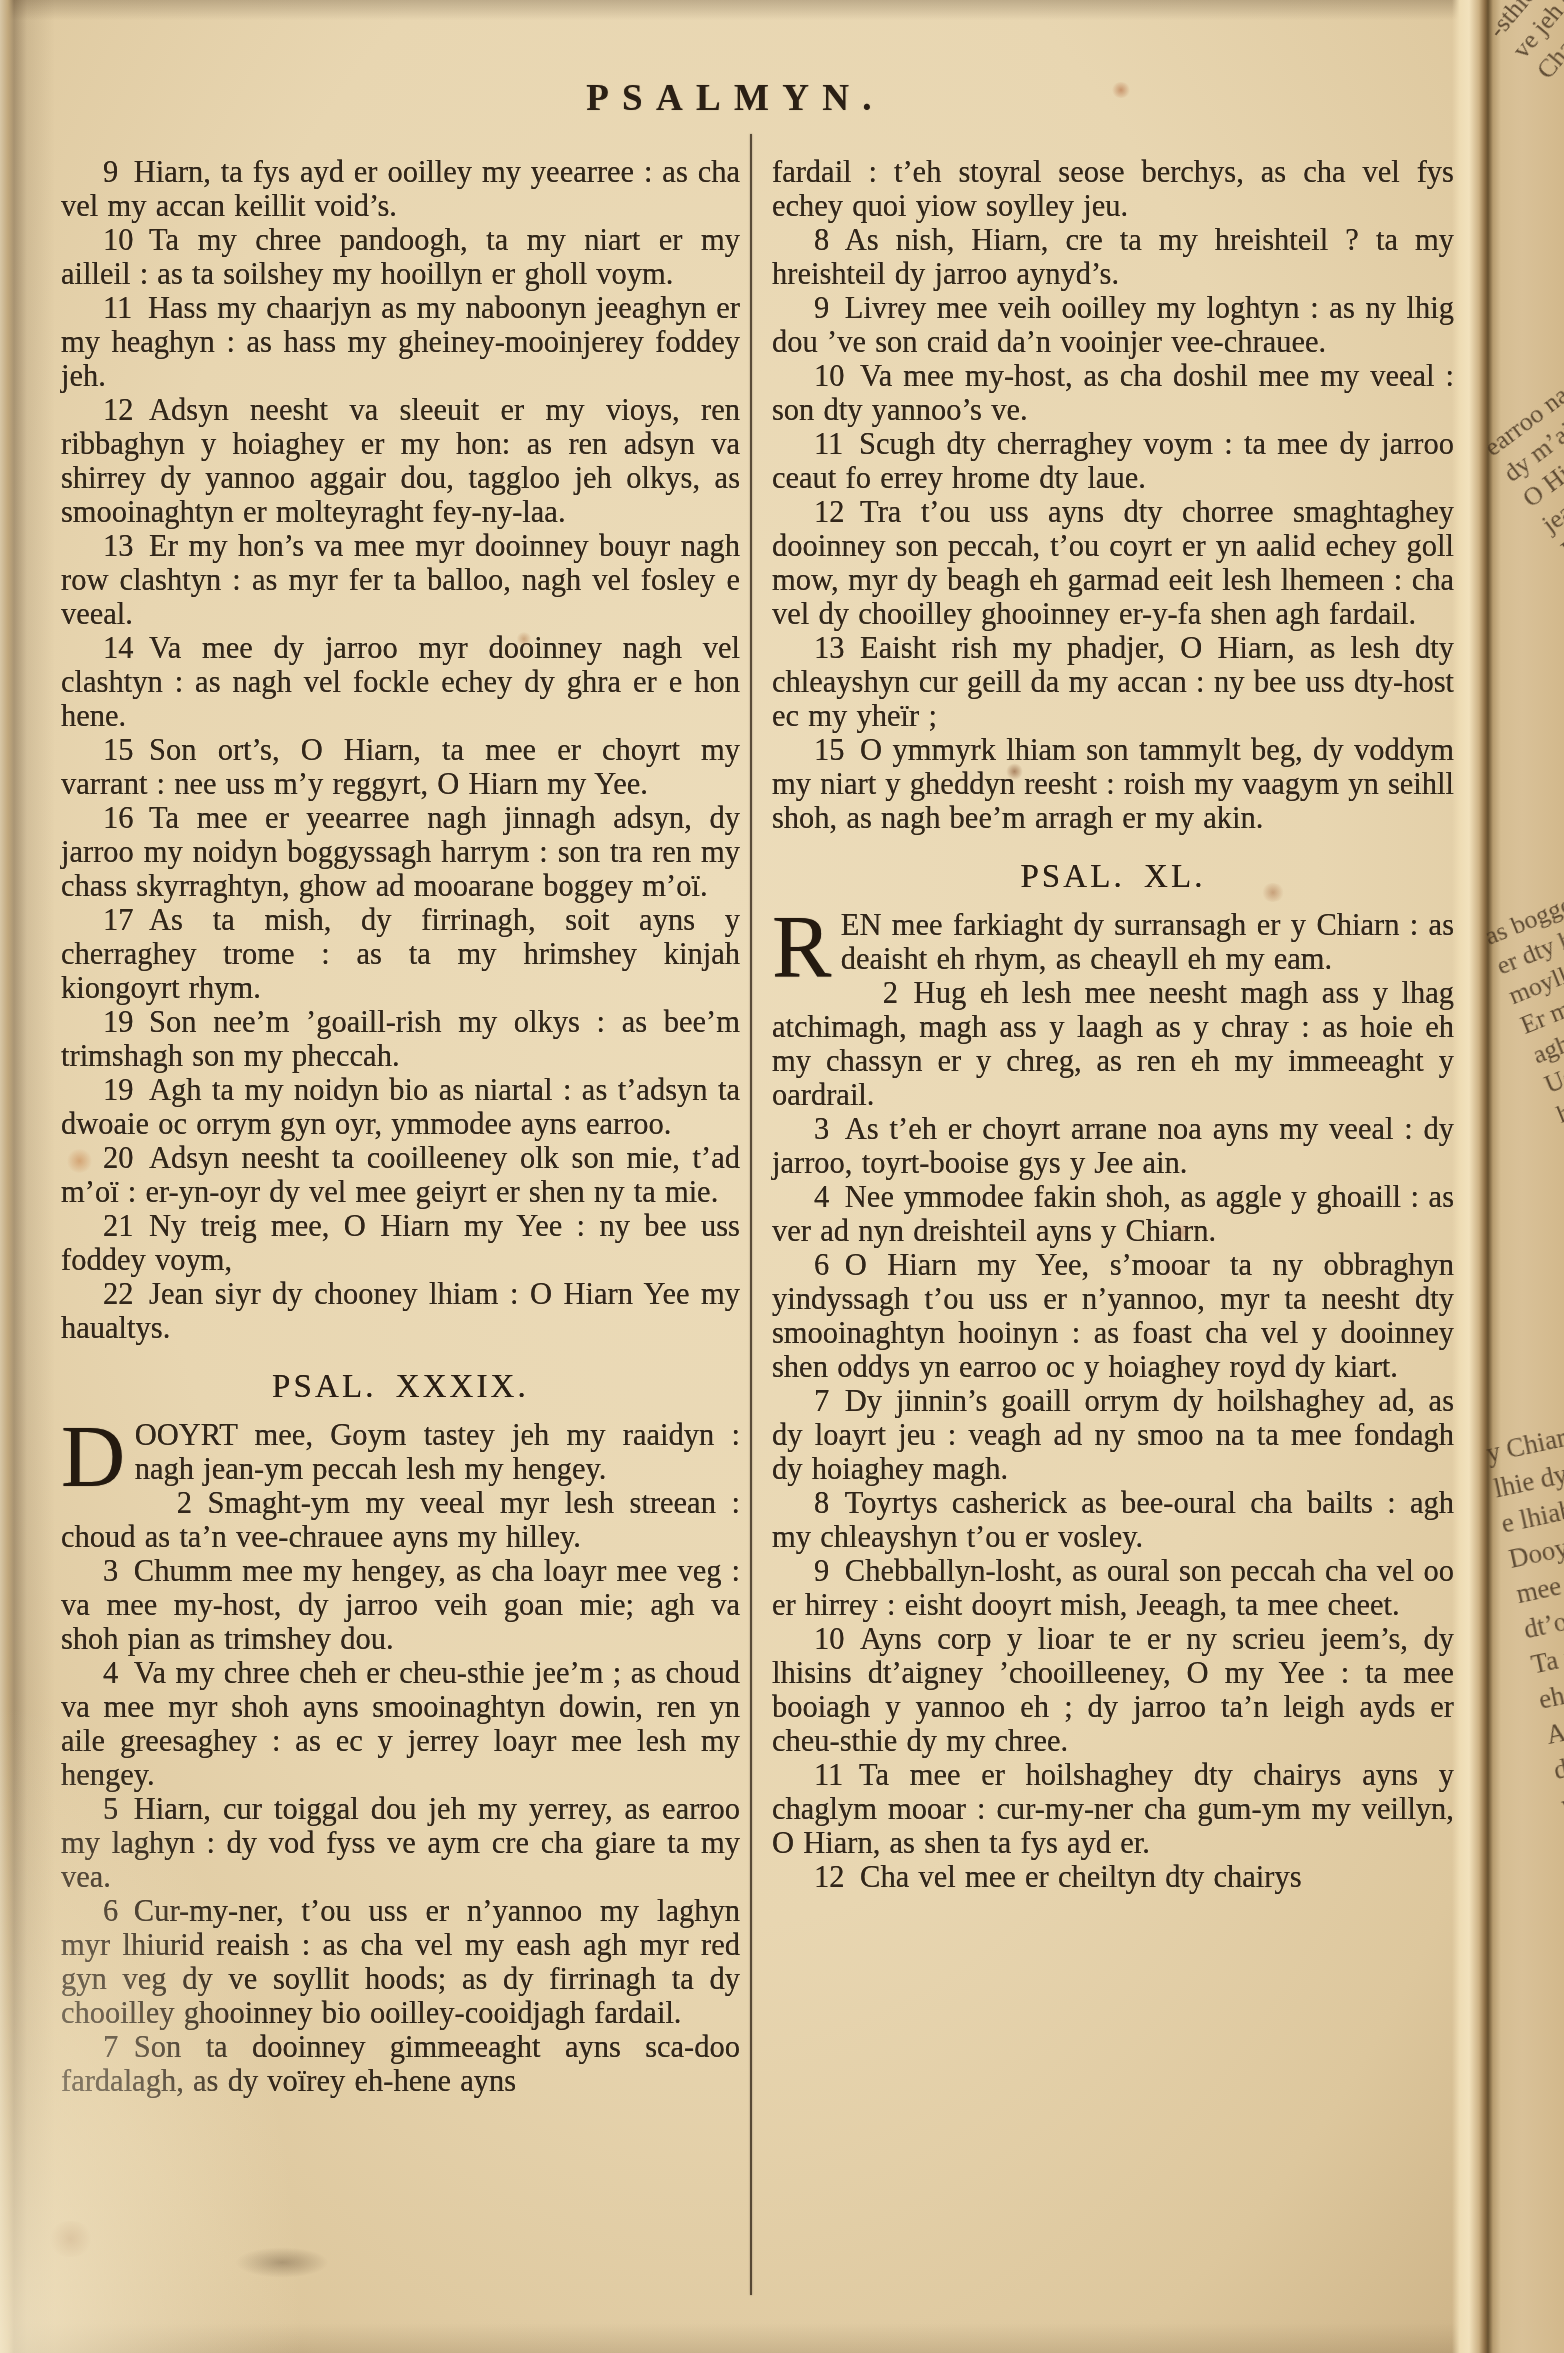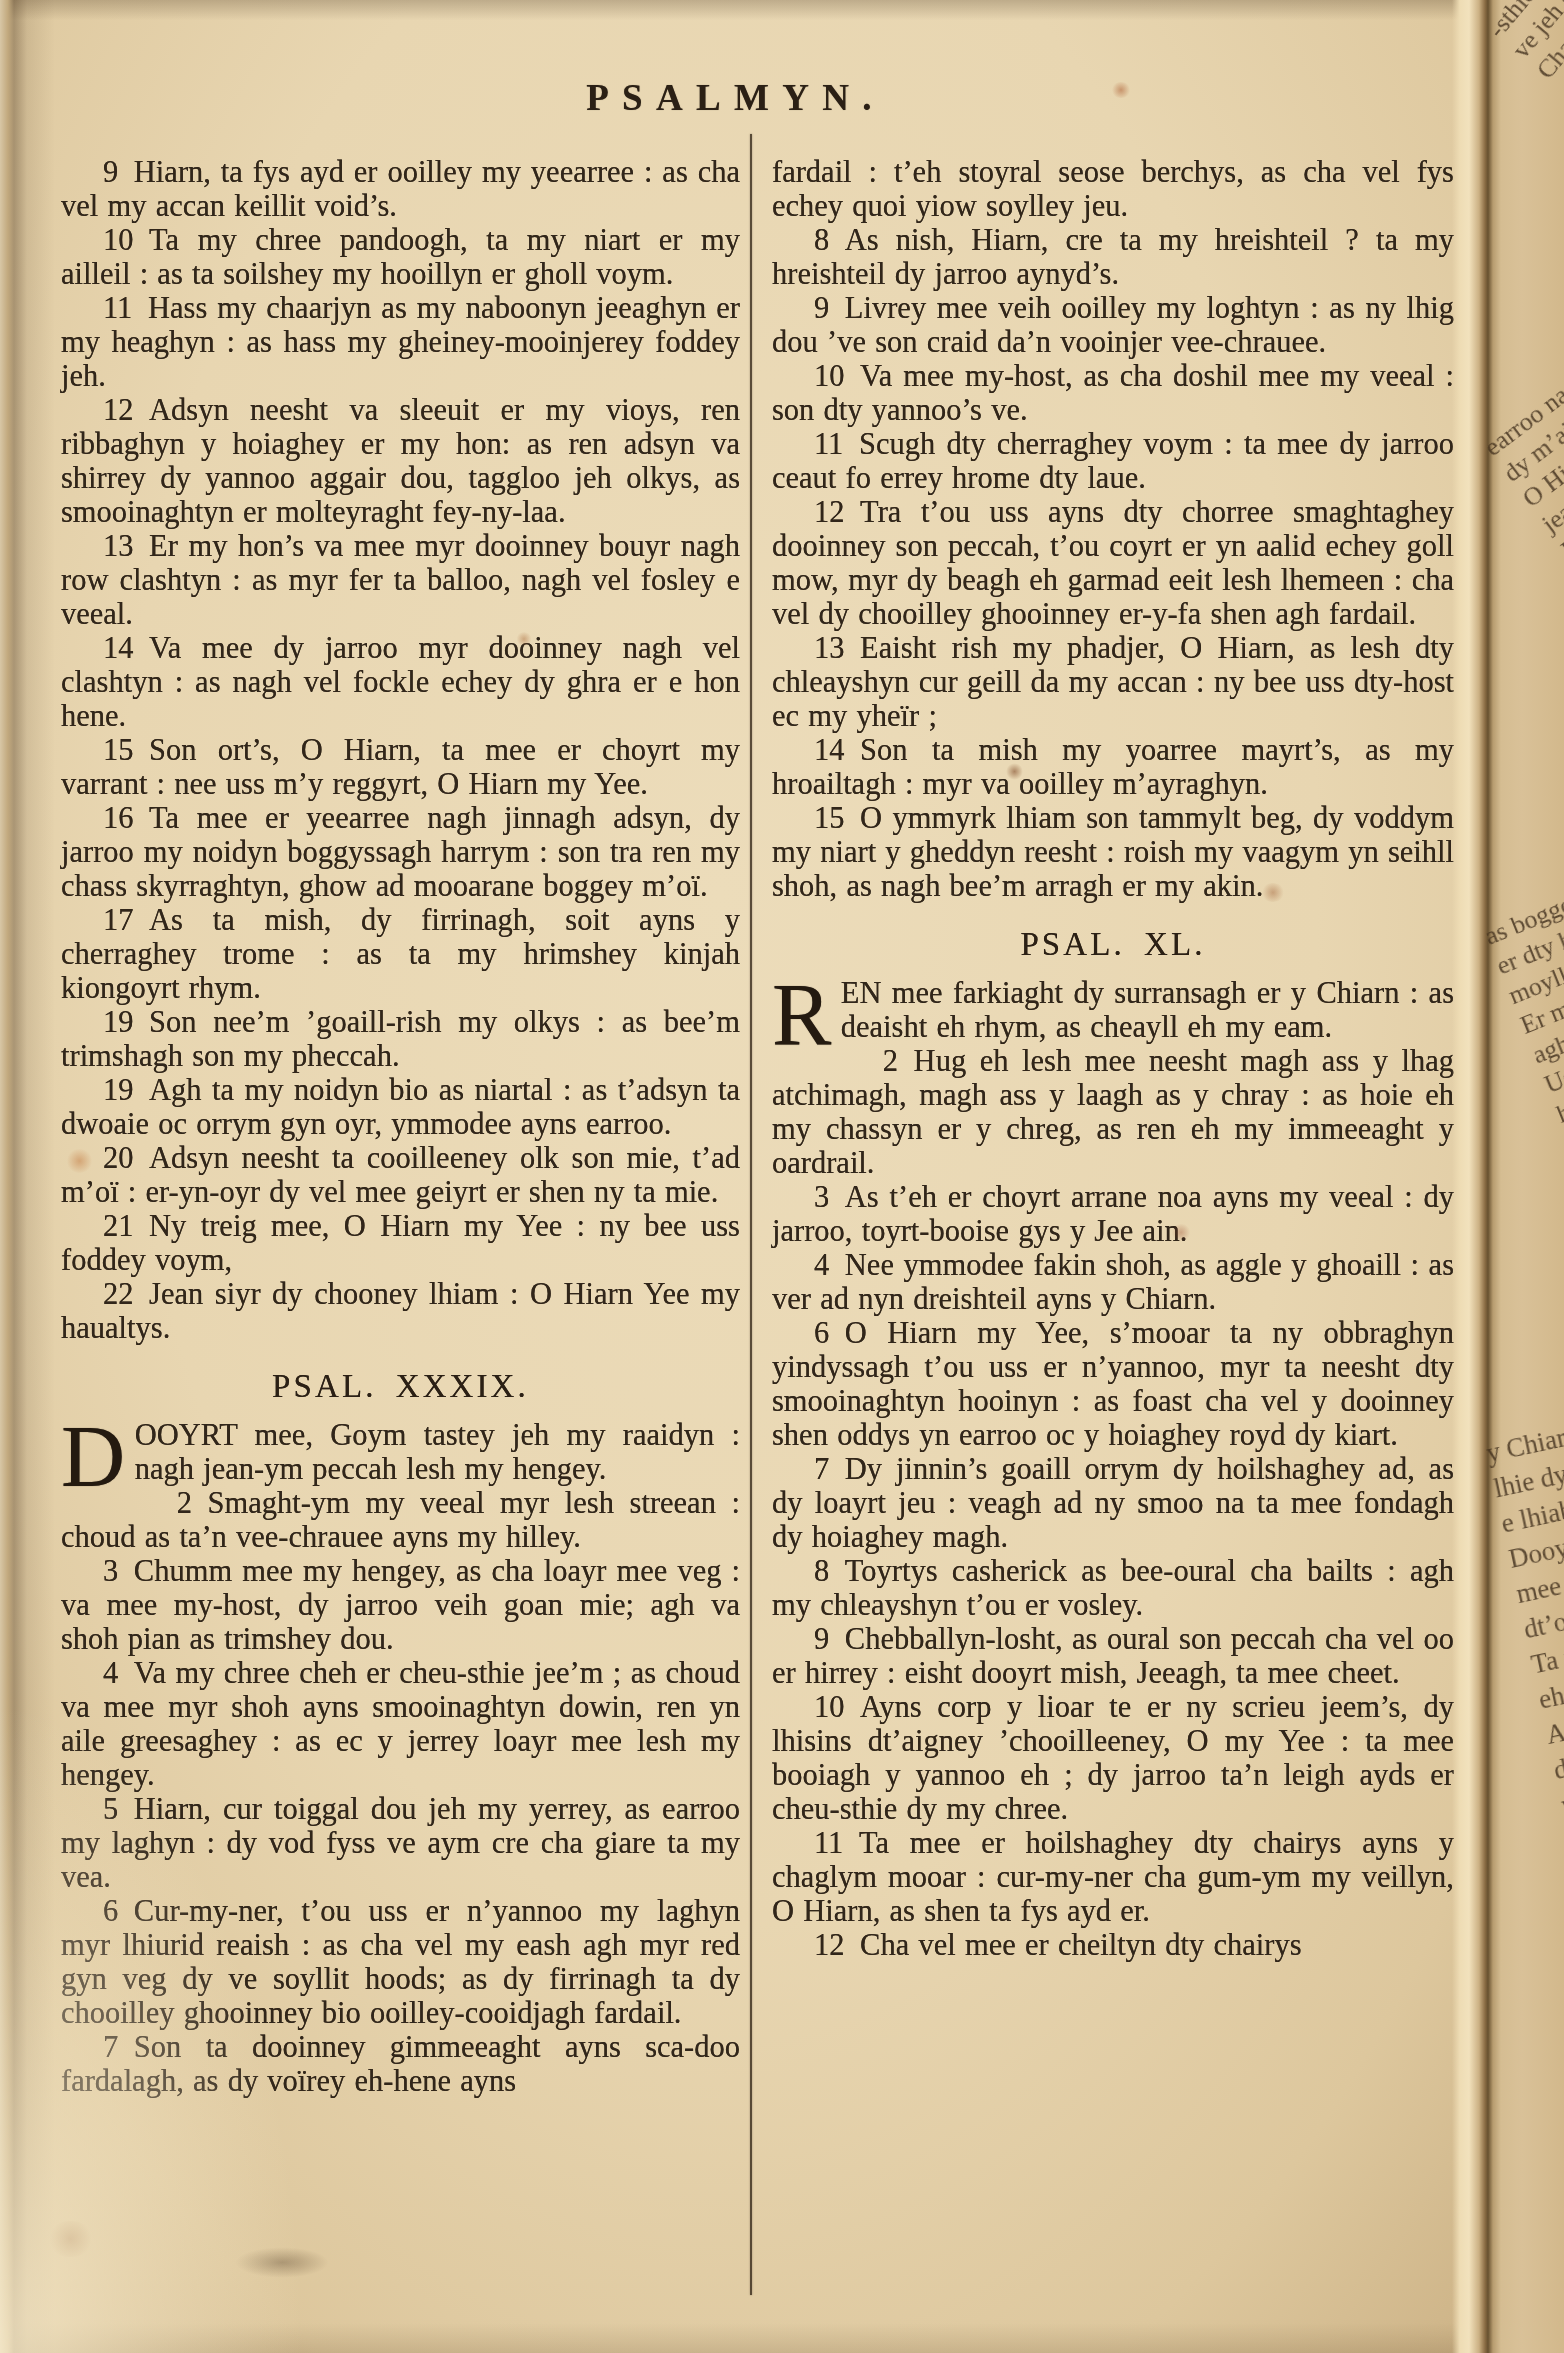--- a/index.html
+++ b/index.html
@@ -120,21 +120,20 @@
         <p class="verse"><span class="vnum">7</span>Son ta dooinney gimmeeaght ayns sca-doo fardalagh, as dy voïrey eh-hene ayns</p>
       </div>
     <div class="col col-right" id="col-right">
         <p class="verse cont">fardail : t’eh stoyral seose berchys, as cha vel fys echey quoi yiow soylley jeu.</p>
         <p class="verse"><span class="vnum">8</span>As nish, Hiarn, cre ta my hreishteil ? ta my hreishteil dy jarroo aynyd’s.</p>
         <p class="verse"><span class="vnum">9</span>Livrey mee veih ooilley my loghtyn : as ny lhig dou ’ve son craid da’n vooinjer vee-chrauee.</p>
         <p class="verse"><span class="vnum">10</span>Va mee my-host, as cha doshil mee my veeal : son dty yannoo’s ve.</p>
         <p class="verse"><span class="vnum">11</span>Scugh dty cherraghey voym : ta mee dy jarroo ceaut fo errey hrome dty laue.</p>
         <p class="verse"><span class="vnum">12</span>Tra t’ou uss ayns dty chorree smaghtaghey dooinney son peccah, t’ou coyrt er yn aalid echey goll mow, myr dy beagh eh garmad eeit lesh lhemeen : cha vel dy chooilley ghooinney er-y-fa shen agh fardail.</p>
         <p class="verse"><span class="vnum">13</span>Eaisht rish my phadjer, O Hiarn, as lesh dty chleayshyn cur geill da my accan : ny bee uss dty-host ec my yheïr ;</p>
-        <p class="verse"><span class="vnum">14</span>Son ta mish my yoarree mayrt’s, as my hroailtagh : myr va ooilley m’ayraghyn.</p>
         <p class="verse"><span class="vnum">15</span>O ymmyrk lhiam son tammylt beg, dy voddym my niart y gheddyn reesht : roish my vaagym yn seihll shoh, as nagh bee’m arragh er my akin.</p>
         <div class="psalm-heading">PSAL. XL.</div>
         <p class="verse first"><span class="dropcap">R</span>EN mee farkiaght dy surransagh er y Chiarn : as deaisht eh rhym, as cheayll eh my eam.</p>
         <p class="verse"><span class="vnum">2</span>Hug eh lesh mee neesht magh ass y lhag atchimagh, magh ass y laagh as y chray : as hoie eh my chassyn er y chreg, as ren eh my immeeaght y oardrail.</p>
         <p class="verse"><span class="vnum">3</span>As t’eh er choyrt arrane noa ayns my veeal : dy jarroo, toyrt-booise gys y Jee ain.</p>
         <p class="verse"><span class="vnum">4</span>Nee ymmodee fakin shoh, as aggle y ghoaill : as ver ad nyn dreishteil ayns y Chiarn.</p>
         <p class="verse"><span class="vnum">6</span>O Hiarn my Yee, s’mooar ta ny obbraghyn yindyssagh t’ou uss er n’yannoo, myr ta neesht dty smooinaghtyn hooinyn : as foast cha vel y dooinney shen oddys yn earroo oc y hoiaghey royd dy kiart.</p>
         <p class="verse"><span class="vnum">7</span>Dy jinnin’s goaill orrym dy hoilshaghey ad, as dy loayrt jeu : veagh ad ny smoo na ta mee fondagh dy hoiaghey magh.</p>
         <p class="verse"><span class="vnum">8</span>Toyrtys casherick as bee-oural cha bailts : agh my chleayshyn t’ou er vosley.</p>
         <p class="verse"><span class="vnum">9</span>Chebballyn-losht, as oural son peccah cha vel oo er hirrey : eisht dooyrt mish, Jeeagh, ta mee cheet.</p>

